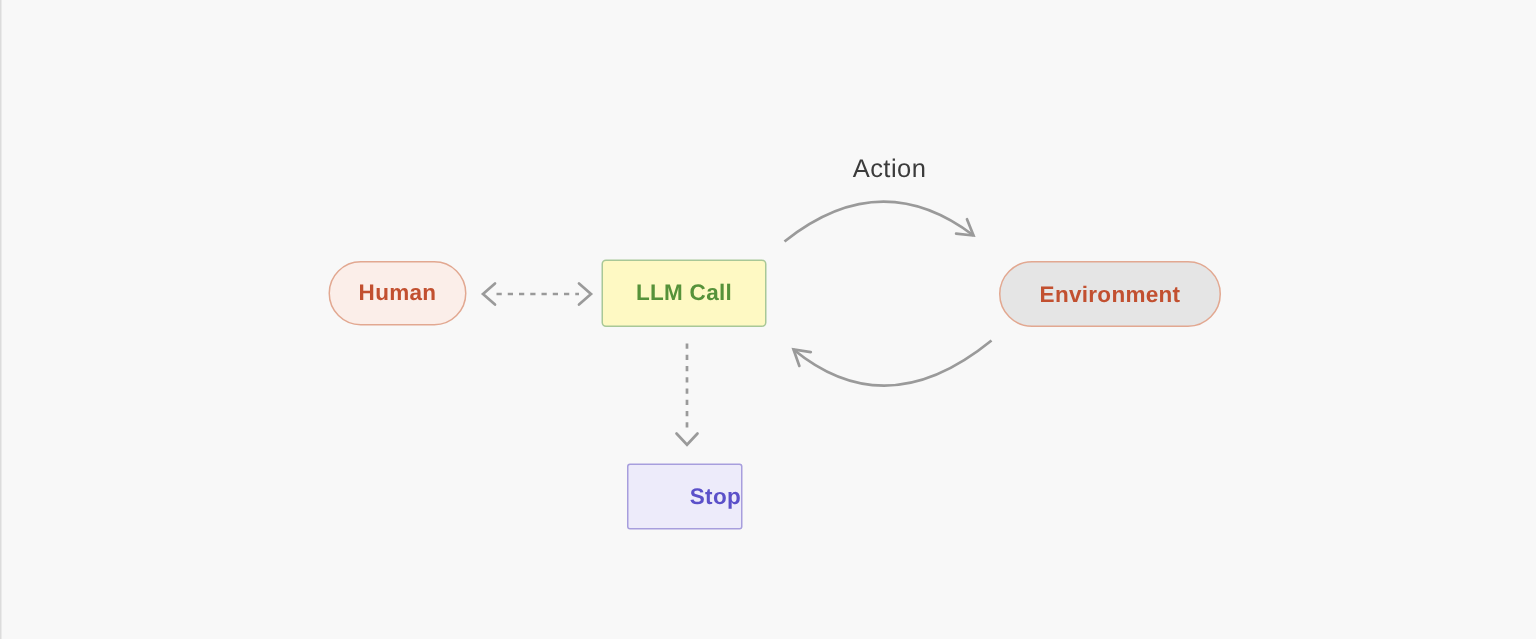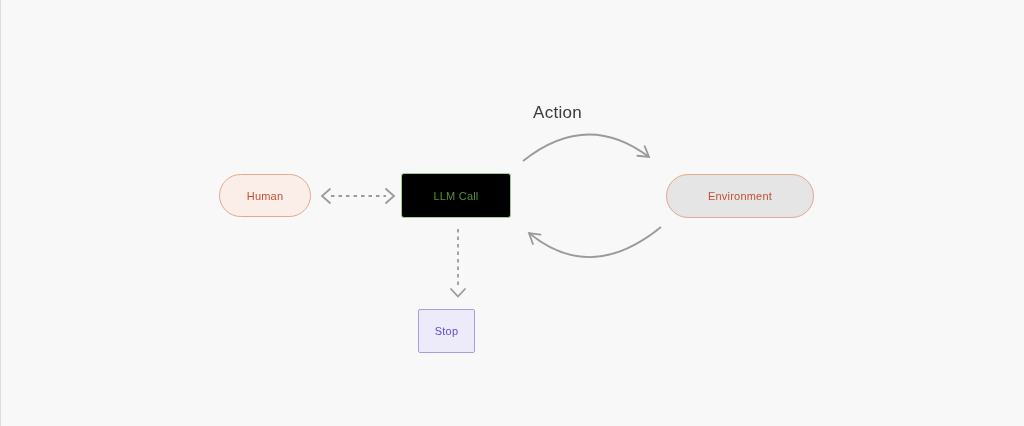--- a/index.html
+++ b/index.html
@@ -25,61 +25,62 @@
     top: 0;
     width: 1024px;
     height: 426px;
   }
   .node {
     position: absolute;
     display: flex;
     align-items: center;
     justify-content: center;
     box-sizing: border-box;
-    font-weight: normal;
-    font-size: 11px;
+    font-weight: bold;
+    font-size: 15px;
     letter-spacing: 0.2px;
     white-space: nowrap;
   }
   .node-human {
     left: 218px; top: 174px;
     width: 92px; height: 43px;
     background: #fbeee9;
     border: 1.4px solid #e2a891;
     border-radius: 22px;
     color: #c25030;
   }
   .node-llm-call {
     left: 400px; top: 173px;
     width: 110px; height: 45px;
-    background: #000000;
+    background: #fef9c3;
     border: 1.4px solid #a8c897;
     border-radius: 3px;
     color: #56923a;
   }
   .node-environment {
     left: 665px; top: 174px;
     width: 148px; height: 44px;
     background: #e5e5e5;
     border: 1.4px solid #e2a891;
     border-radius: 22px;
     color: #c25030;
   }
   .node-stop {
     left: 417px; top: 309px;
-    width: 57px; height: 44px;
+    width: 77px; height: 44px;
     background: #edebfa;
     border: 1.4px solid #a79edd;
     border-radius: 2px;
     color: #5b50c9;
+    justify-content: flex-end;
   }
   .edge-label {
     position: absolute;
     width: 120px;
-    text-align: left;
+    text-align: center;
     font-size: 17px;
     color: #3b3b3b;
     letter-spacing: 0.3px;
   }
   .label-action   { left: 532px; top: 103px; }
   .label-feedback { left: 531px; top: 269px; }
 </style>
 </head>
 <body>
 

